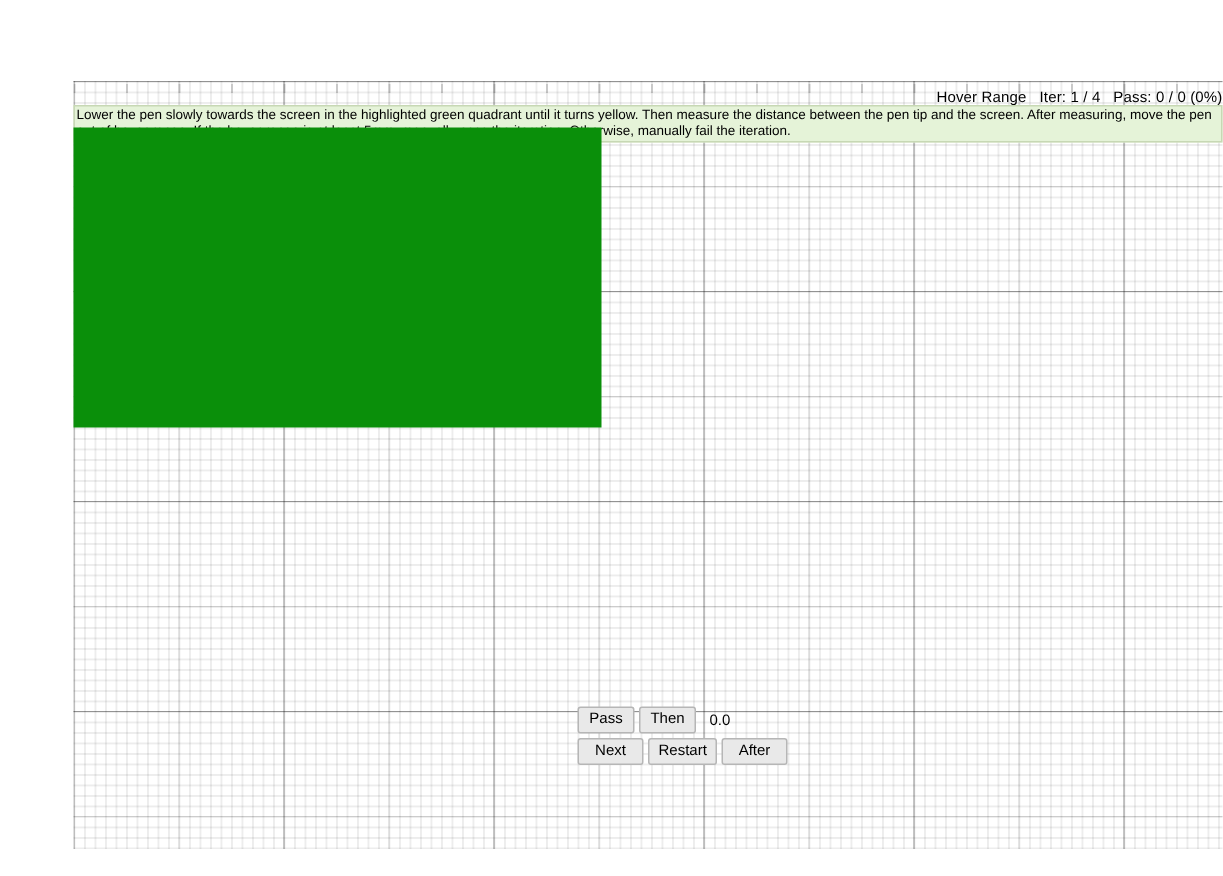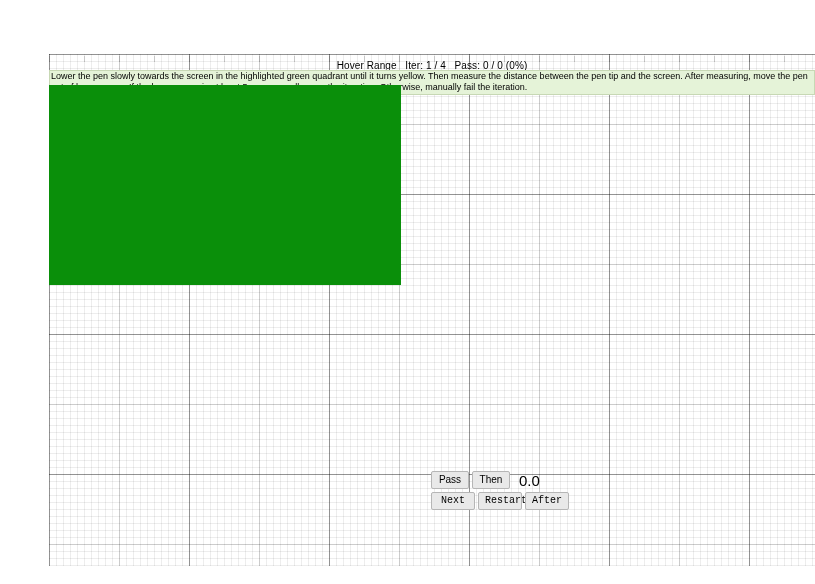--- a/index.html
+++ b/index.html
@@ -38,21 +38,21 @@
     position: absolute;
     left: 0; right: 0; top: 2px; height: 6px;
     background-image: linear-gradient(to right, rgba(0,0,0,0.45) 0 1px, transparent 1px 100%);
     background-size: 35px 100%;
     opacity: 0.35;
   }
 
   .title-bar {
     position: absolute;
     left: 0; right: 0; top: 6px;
-    text-align: center;
+    text-align: right;
     font-size: 10px;
     color: #000;
     white-space: nowrap;
     letter-spacing: .1px;
   }
 
   .instruction {
     position: absolute;
     left: 0; right: 0; top: 16px;
     font-size: 9px;
@@ -70,39 +70,38 @@
     width: 352px;
     height: 200px;
     background: #0a8f0a;
   }
 
   .controls {
     position: absolute;
     left: 336px;
     top: 417px;
     width: 140px;
-    padding-left: 46px;
   }
   .row { display: flex; align-items: center; gap: 3px; margin-bottom: 3px; }
   .btn {
     font-size: 10px;
     font-family: inherit;
     height: 18px;
     padding: 0 6px;
     background: #e9e9e9;
     border: 1px solid #b6b6b6;
     border-radius: 2px;
     cursor: pointer;
     min-width: 38px;
     line-height: 16px;
     color:#000;
   }
-  .btn.w { min-width: 44px; font-family: Liberation Mono, monospace; }
+  .btn.w { min-width: 44px; }
   .val {
-    font-size: 15px;
+    font-size: 10px;
     padding-left: 6px;
     color:#000;
   }
 </style>
 </head>
 <body>
 
 <div class="stage">
 
   <div class="grid"></div>

